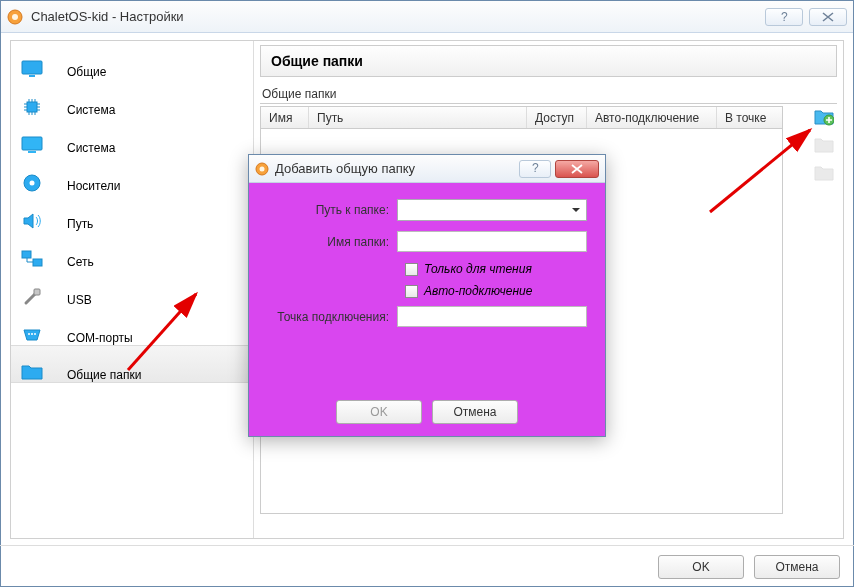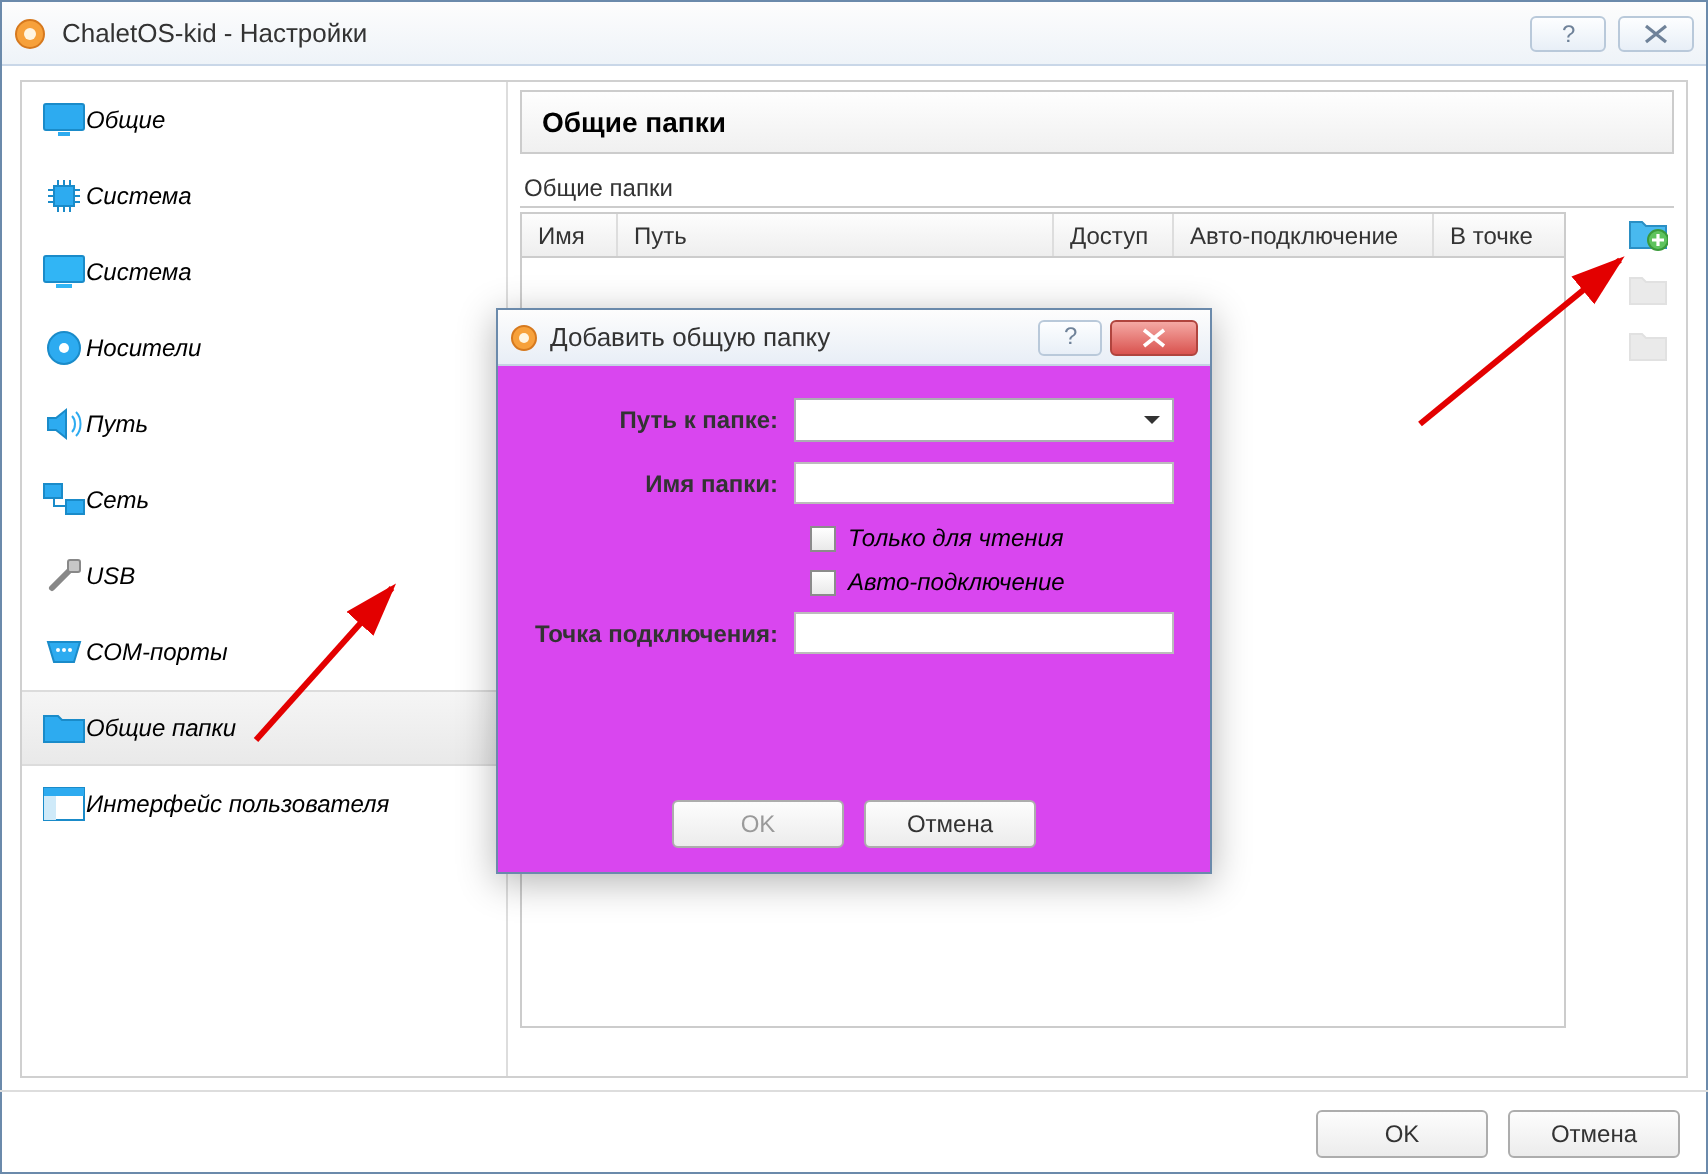--- a/index.html
+++ b/index.html
@@ -5,21 +5,21 @@
   *{box-sizing:border-box;margin:0;padding:0;font-family:"Segoe UI",Tahoma,sans-serif;font-size:12px;}
   body{background:#fff;width:854px;height:587px;position:relative;overflow:hidden;}
   .window{width:854px;height:587px;border:1px solid #6b8aab;background:#fff;}
   .titlebar{height:32px;background:linear-gradient(#fdfdfd,#eef3f8);border-bottom:1px solid #c9d7e8;display:flex;align-items:center;padding:0 6px;}
   .titlebar .gear{width:16px;height:16px;margin-right:8px;}
   .titlebar .title{color:#333;font-size:13px;flex:1;}
   .titlebar .btns{display:flex;gap:6px;}
   .titlebar .wbtn{width:38px;height:18px;border:1px solid #b9c9da;border-radius:3px;background:linear-gradient(#fdfeff,#e8eff7);display:flex;align-items:center;justify-content:center;color:#6f8299;font-size:13px;}
   .content{position:absolute;left:10px;right:10px;top:40px;bottom:48px;border:1px solid #d0d0d0;display:flex;}
   .sidebar{width:243px;border-right:1px solid #ddd;background:#fff;}
-  .side-item{height:38px;display:flex;align-items:center;padding-left:10px;gap:0;cursor:pointer;font-style:italic;}
+  .side-item{height:38px;display:flex;align-items:flex-end;padding-left:10px;gap:24px;cursor:pointer;}
   .side-item.selected{background:linear-gradient(#f5f5f5,#e9e9e9);border-top:1px solid #dcdcdc;border-bottom:1px solid #dcdcdc;}
   .side-icon{width:22px;height:20px;display:flex;align-items:center;justify-content:center;}
   .main{flex:1;background:#fff;padding:4px 6px;}
   .panel-title{height:32px;border:1px solid #ccc;background:linear-gradient(#fefefe,#f0f0f0);display:flex;align-items:center;padding:0 10px;font-weight:bold;font-size:14px;}
   .group-label{font-size:12px;color:#333;margin:10px 0 2px 2px;}
   .hr-line{height:1px;background:#ccc;margin-bottom:2px;}
   .table-area{border:1px solid #ccc;height:408px;position:relative;}
   .table-head{height:22px;background:linear-gradient(#fdfdfd,#eee);border-bottom:1px solid #ccc;display:flex;align-items:center;justify-content:center;}
   .th{padding:0 8px;border-right:1px solid #ddd;height:100%;display:flex;align-items:center;color:#333;}
   .th.name{width:48px}.th.path{flex:1}.th.access{width:60px}.th.auto{width:130px}.th.mount{width:65px;border-right:none}
@@ -28,21 +28,21 @@
   .btn{min-width:86px;height:24px;border:1px solid #adadad;border-radius:3px;background:linear-gradient(#fdfdfd,#ececec);color:#333;cursor:pointer;}
   .btn.disabled{color:#9a9a9a;}
   
   .dialog{position:absolute;left:248px;top:154px;width:358px;height:283px;border:1px solid #6b8aab;background:#d946ef;box-shadow:0 4px 18px rgba(0,0,0,0.3);}
   .dlg-title{height:28px;background:linear-gradient(#fdfdfd,#e8eef6);border-bottom:1px solid #c5d3e3;display:flex;align-items:center;padding:0 6px;}
   .dlg-title .t{flex:1;font-size:13px;color:#333;margin-left:6px;}
   .dlg-title .dbtn{width:32px;height:18px;border:1px solid #b9c9da;border-radius:3px;background:linear-gradient(#fdfeff,#e8eff7);display:flex;align-items:center;justify-content:center;margin-left:4px;}
   .dlg-title .dclose{background:linear-gradient(#f5a9a4,#d9534f);border-color:#b0443e;width:44px;}
   .dlg-body{padding:16px 18px 10px;}
   .frow{display:flex;align-items:center;margin-bottom:10px;}
-  .flabel{width:130px;text-align:right;padding-right:8px;color:#333;font-weight:bold;}
+  .flabel{width:130px;text-align:right;padding-right:8px;color:#333;}
   .finput{flex:1;height:21px;border:1px solid #bcbcbc;background:#fff;}
   .fcombo{flex:1;height:22px;border:1px solid #abadb3;background:#fff;position:relative;}
   .fcombo:after{content:"";position:absolute;right:6px;top:8px;border:4px solid transparent;border-top-color:#333;}
   .fcheck{display:flex;align-items:center;gap:6px;margin-left:138px;margin-bottom:8px;font-style:italic;}
   .fcheck .box{width:13px;height:13px;border:1px solid #8b8b8b;background:linear-gradient(#fff,#e9e9e9);}
   .dlg-btns{position:absolute;bottom:12px;left:0;right:0;display:flex;justify-content:center;gap:10px;}
   
   .arrow{position:absolute;pointer-events:none;}
   svg{display:block}
 </style>
@@ -149,30 +149,20 @@
           </span>
           <span>COM-порты</span>
         </div>
       <div class="side-item selected">
           <span class="side-icon">
             <svg width="22" height="18" viewBox="0 0 22 18">
               <path d="M1 3h7l2 2h11v11H1z" fill="#2dabf0" stroke="#1a8bc9"></path>
             </svg>
           </span>
           <span>Общие папки</span>
-        </div>
-      <div class="side-item">
-          <span class="side-icon">
-            <svg width="22" height="18" viewBox="0 0 22 18">
-              <rect x="1" y="1" width="20" height="16" fill="#fff" stroke="#1a8bc9"></rect>
-              <rect x="1" y="1" width="20" height="4" fill="#2dabf0"></rect>
-              <rect x="1" y="5" width="6" height="12" fill="#cfeaf9"></rect>
-            </svg>
-          </span>
-          <span>Интерфейс пользователя</span>
         </div>
     </div>
 
     <div class="main">
       <div class="panel-title">Общие папки</div>
       <div class="group-label">Общие папки</div>
       <div class="hr-line"></div>
       <div style="display:flex;">
         <div class="table-area" style="flex:1;margin-right:30px;">
           <div class="table-head">

